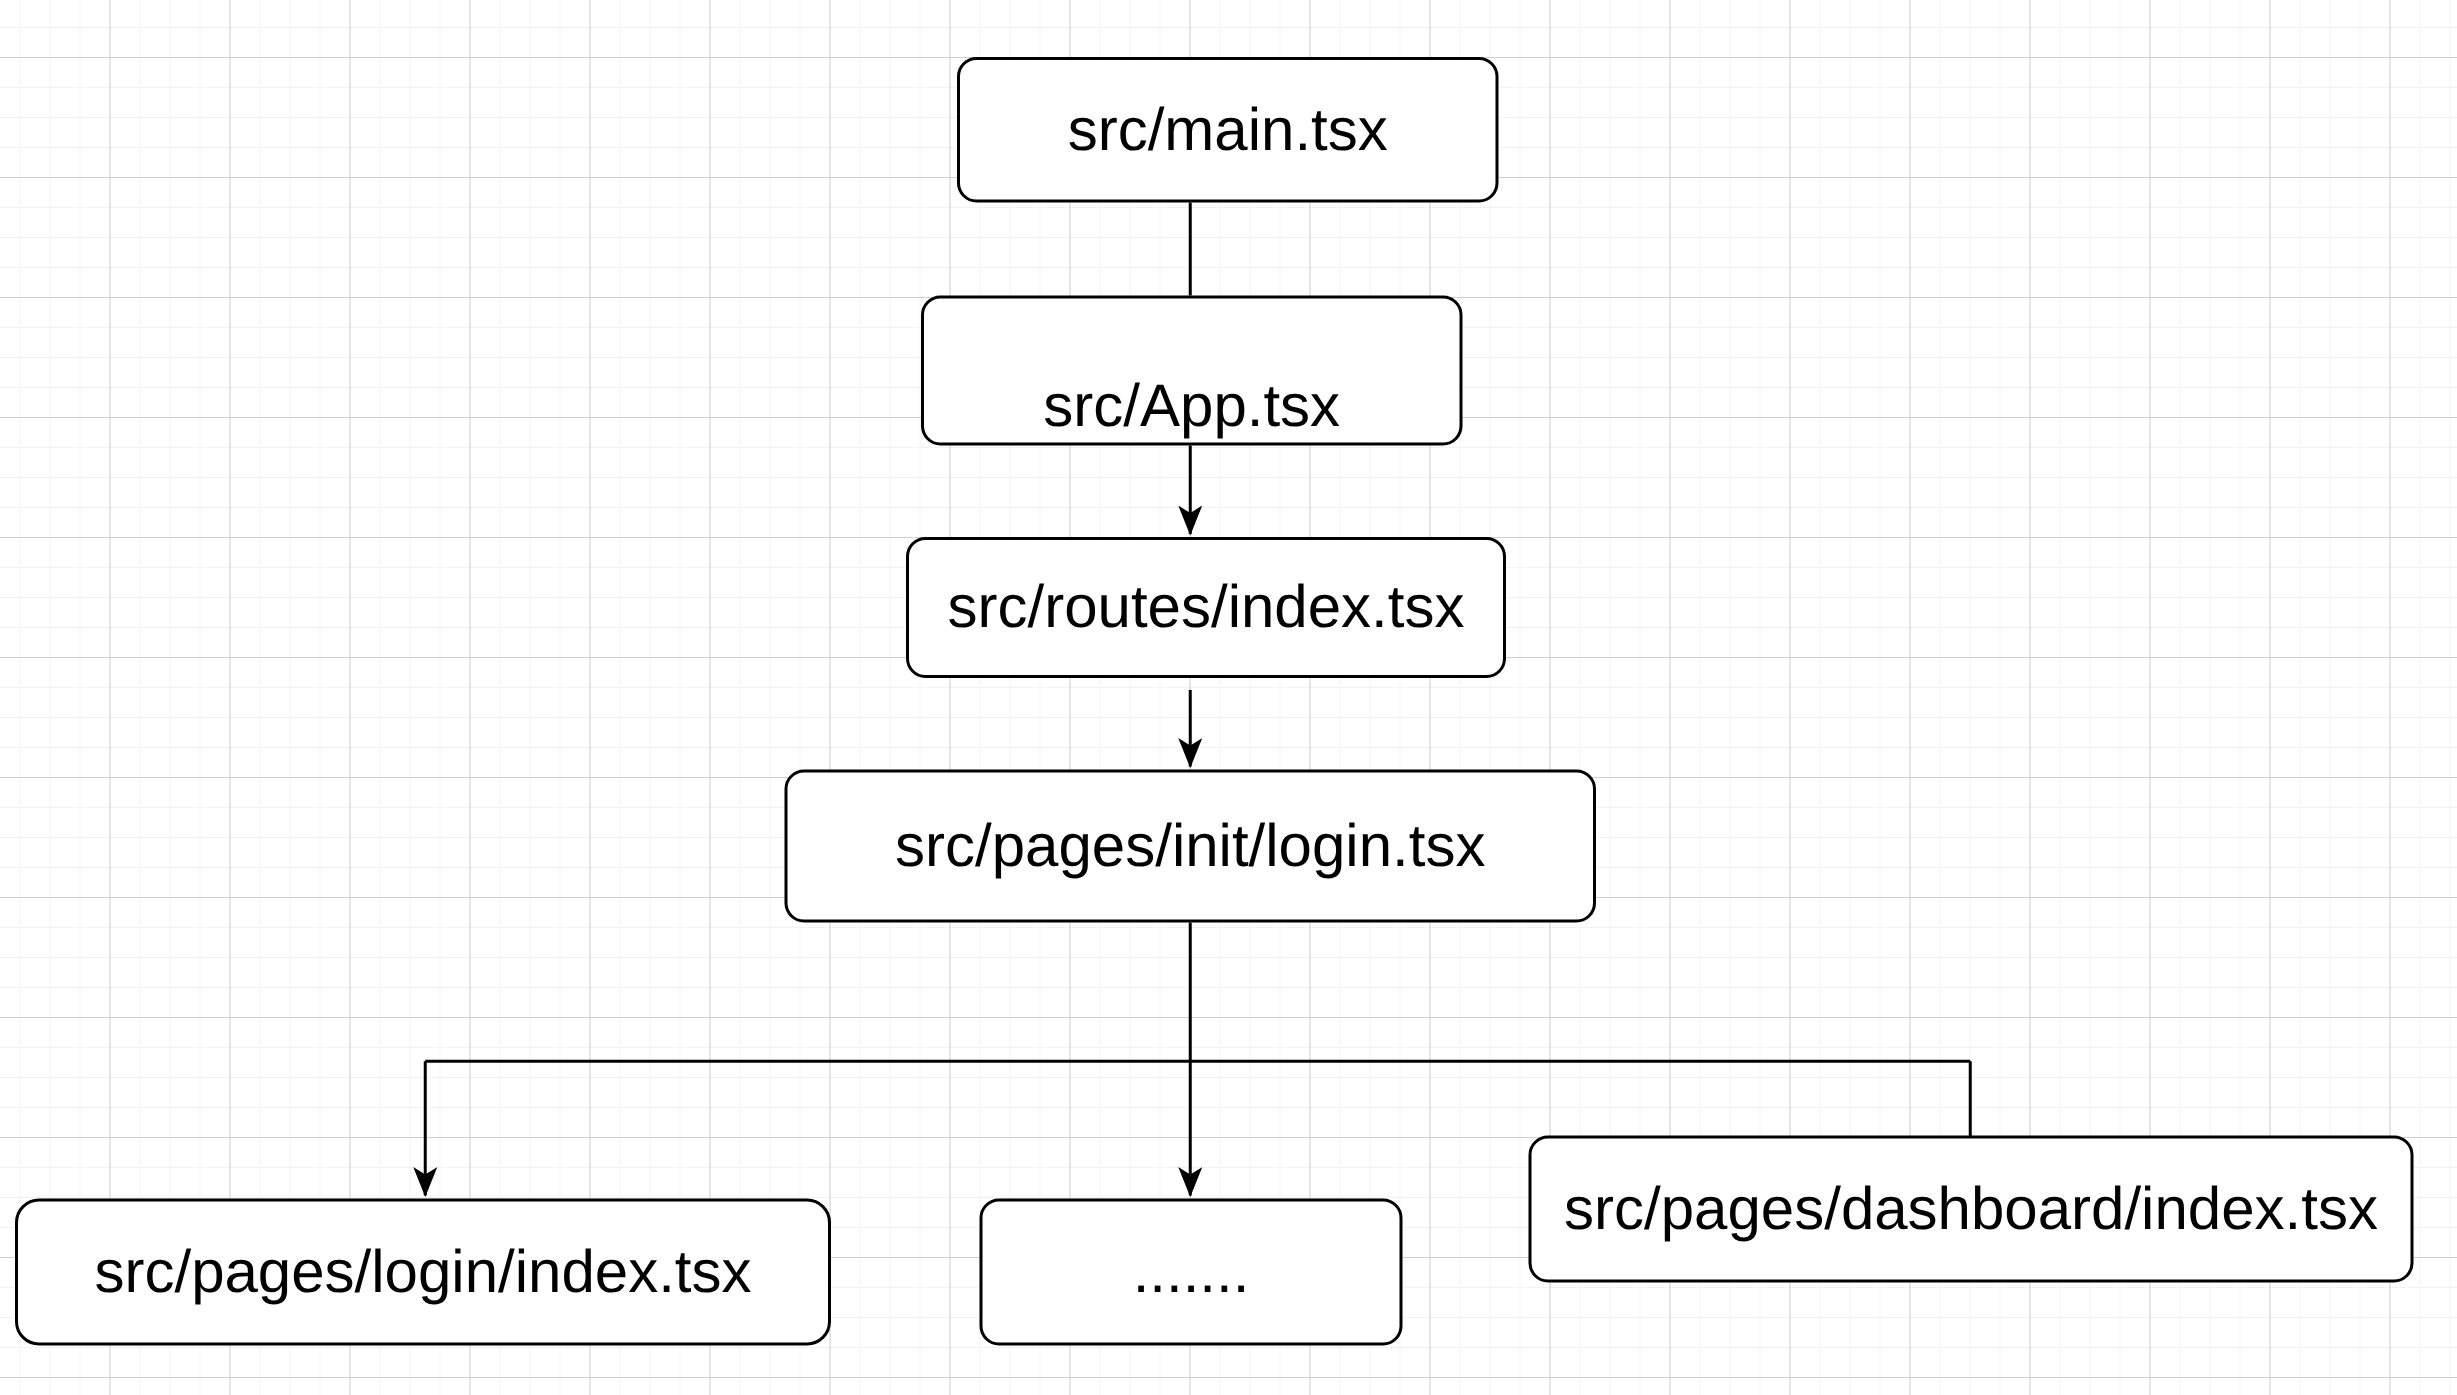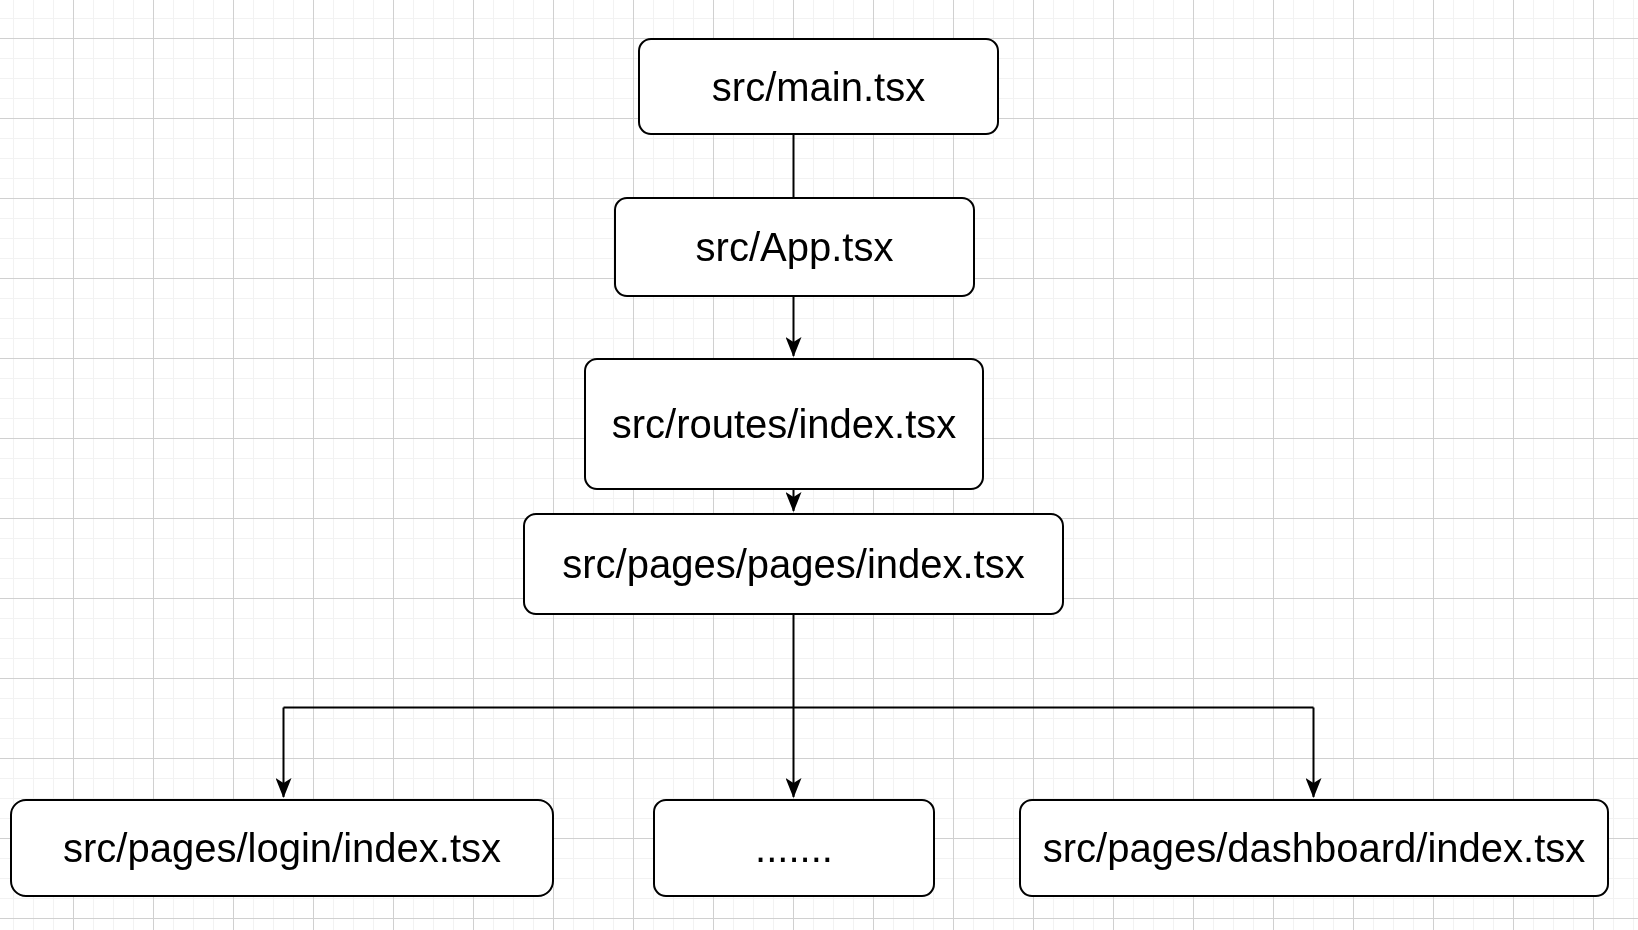--- a/index.html
+++ b/index.html
@@ -43,26 +43,26 @@
     align-items: center;
     justify-content: center;
     font-size: 40px;
     line-height: 1.2;
     color: #000000;
     white-space: nowrap;
     cursor: default;
   }
   
   .n-main      { left: 638px;  top: 38px;  width: 361px; height: 97px;  }
-  .n-app       { left: 614px;  top: 197px; width: 361px; height: 100px; }
-  .n-routes    { left: 584px;  top: 358px; width: 400px; height: 132px; }
+  .n-app       { left: 614px;  top: 197px; width: 361px; height: 100px; align-items: flex-end; }
+  .n-routes    { left: 604px;  top: 358px; width: 400px; height: 94px; }
   .n-init      { left: 523px;  top: 513px; width: 541px; height: 102px; }
   .n-login     { left: 10px;   top: 799px; width: 544px; height: 98px; border-radius: 16px;  }
   .n-ellipsis  { left: 653px;  top: 799px; width: 282px; height: 98px;  }
-  .n-dashboard { left: 1019px; top: 799px; width: 590px; height: 98px;  }
+  .n-dashboard { left: 1019px; top: 757px; width: 590px; height: 98px;  }
   .edge {
     stroke: #000000;
     stroke-width: 2;
     fill: none;
   }
 </style>
 </head>
 <body>
 
 <div class="canvas">
@@ -96,21 +96,21 @@
 
   <div class="node n-app">
     <span>src/App.tsx</span>
   </div>
 
   <div class="node n-routes">
     <span>src/routes/index.tsx</span>
   </div>
 
   <div class="node n-init">
-    <span>src/pages/pages/index.tsx</span>
+    <span>src/pages/init/login.tsx</span>
   </div>
 
   <div class="node n-login">
     <span>src/pages/login/index.tsx</span>
   </div>
 
   <div class="node n-ellipsis">
     <span>.......</span>
   </div>
 

